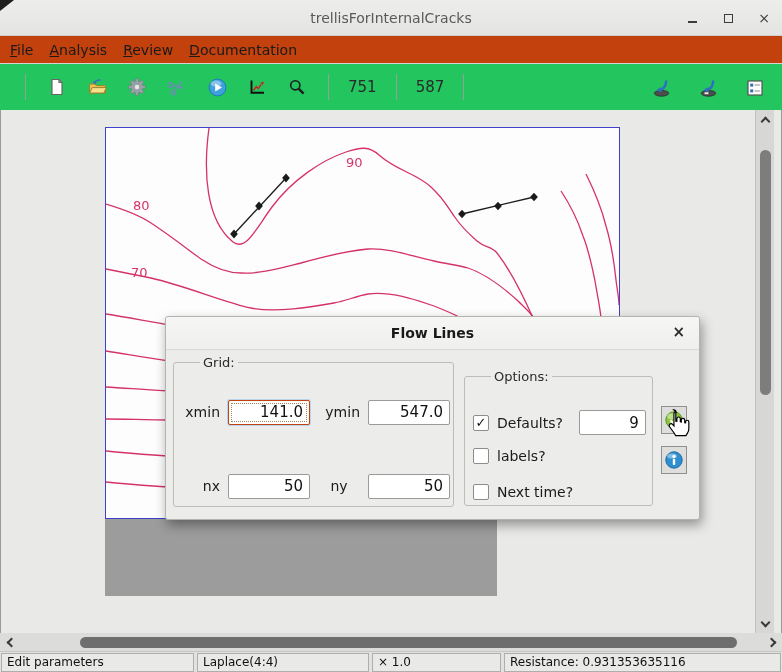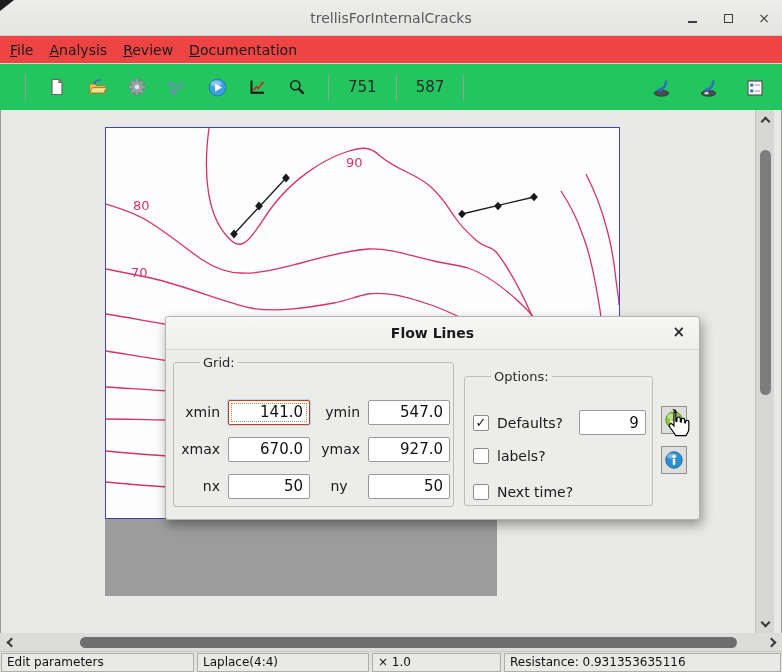--- a/index.html
+++ b/index.html
@@ -17,21 +17,21 @@
     background:#1e1e1e; clip-path:polygon(0 0,100% 0,0 100%); }
   .win-title { position:absolute; left:0; right:0; top:0; height:36px; line-height:36px;
     text-align:center; font-size:14px; color:#5a5a5a; }
   .win-controls { position:absolute; right:10px; top:0; height:36px; display:flex; align-items:center; gap:20px; }
   .wc { width:16px; height:16px; display:flex; align-items:center; justify-content:center;
     color:#3c3c3c; font-size:14px; cursor:default; }
   .wc-min-bar { width:9px; height:2px; background:#3c3c3c; margin-top:7px; }
   .wc-max-box { width:9px; height:9px; border:1.5px solid #3c3c3c; }
   
   .menubar { position:absolute; left:0; top:36px; width:782px; height:27px;
-    display:flex; align-items:center; padding-left:2px; background:#ef4444; }
+    display:flex; align-items:center; padding-left:2px; background:#c2410c; }
   .menu-item { padding:3px 8px; font-size:14px; }
   .menu-item .mn { text-decoration:underline; }
   
   .toolbar { position:absolute; left:0; top:63px; width:782px; height:47px;
     background:#22c55e; border-top:1px solid #d4d4d2; display:flex; align-items:center; }
   .tsep { width:1px; height:26px; background:#9c9c9a; margin:0 11px; flex:none; }
   .tbtn { width:26px; height:26px; display:flex; align-items:center; justify-content:center; margin:0 7px; flex:none; }
   .tnum { font-size:15px; color:#2a2a2a; padding:0 8px; min-width:36px; }
   .tb-right { position:absolute; right:14px; top:0; height:47px; display:flex; align-items:center; gap:21px; }
   
@@ -253,26 +253,20 @@
   </div>
 
   <fieldset class="fs-grid">
     <legend>Grid:</legend>
     <div class="grow" style="left:4px; top:29px;">
       <span class="glabel" style="width:42px">xmin</span>
       <input class="field focused" style="width: 82px; margin-left: 8px;" value="141.0">
       <span class="glabel" style="width:42px; margin-left:8px;">ymin</span>
       <input class="field" style="width: 82px; margin-left: 8px;" value="547.0">
     </div>
-    <div class="grow" style="left:4px; top:66px;">
-      <span class="glabel" style="width:42px">xmax</span>
-      <input class="field" style="width: 82px; margin-left: 8px;" value="670.0">
-      <span class="glabel" style="width:42px; margin-left:8px;">ymax</span>
-      <input class="field" style="width: 82px; margin-left: 8px;" value="927.0">
-    </div>
     <div class="grow" style="left:4px; top:103px;">
       <span class="glabel" style="width:42px">nx</span>
       <input class="field" style="width: 82px; margin-left: 8px;" value="50">
       <span class="glabel" style="width:42px; margin-left:8px;text-align:center;">ny</span>
       <input class="field" style="width: 82px; margin-left: 8px;" value="50">
     </div>
   </fieldset>
 
   <fieldset class="fs-options">
     <legend>Options:</legend>

